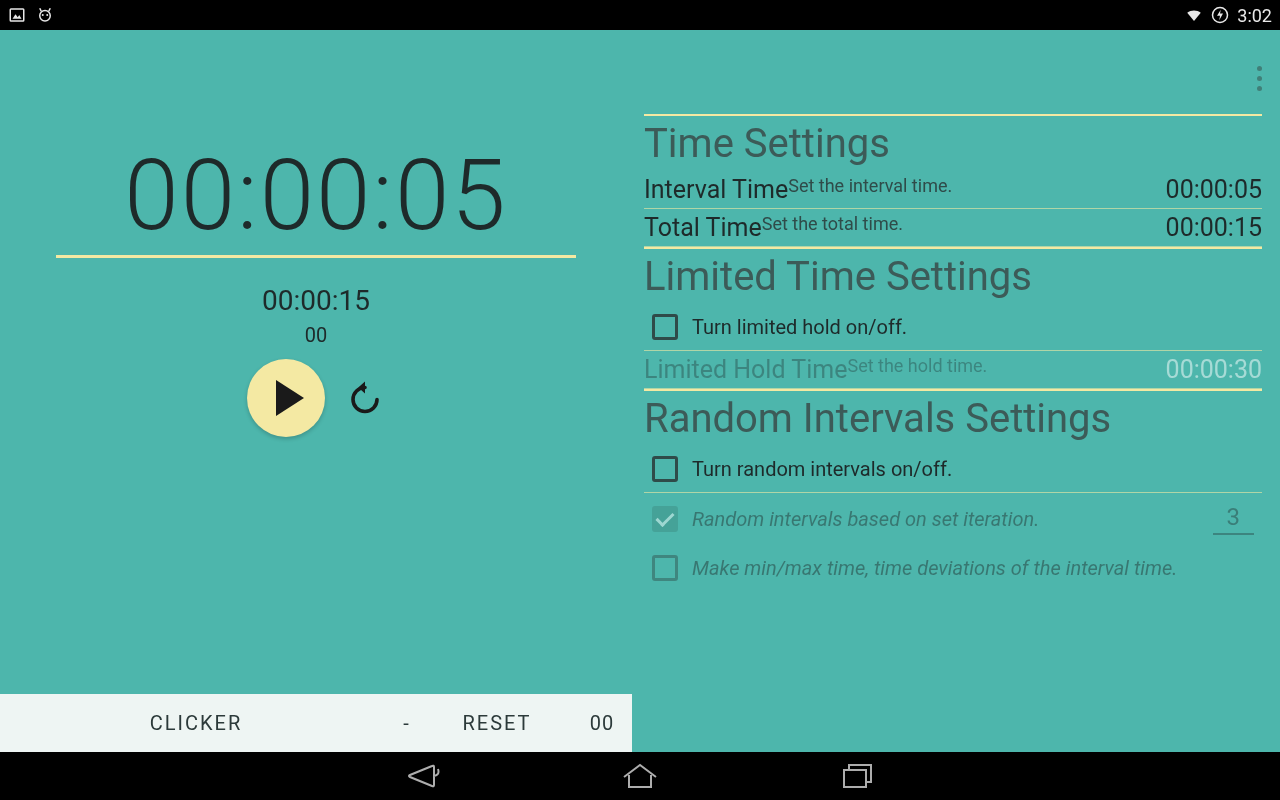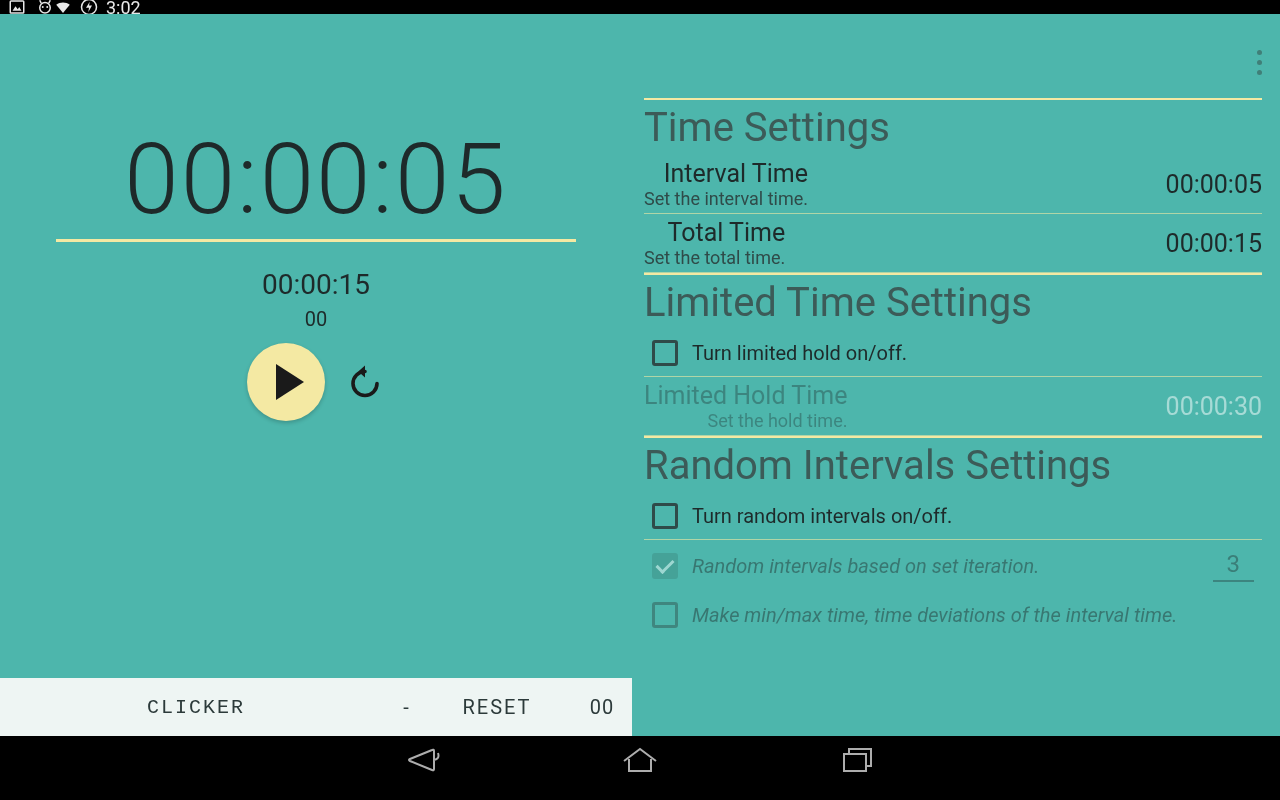--- a/index.html
+++ b/index.html
@@ -1,23 +1,24 @@
 <!DOCTYPE html>
 <html><head>
 <meta charset="utf-8">
 <style>
   * { margin: 0; padding: 0; box-sizing: border-box; }
   html, body { width: 1280px; height: 800px; font-family: Roboto, Arial, sans-serif; background: #000; overflow: hidden; }
   
   
   .status-bar {
-    height: 14px;
+    height: 30px;
     background: #000;
     display: flex;
     align-items: center;
+    justify-content: space-between;
     padding: 0 8px;
     color: #e8e8e8;
     font-size: 18px;
   }
   .status-left { display: flex; gap: 10px; align-items: center; }
   .status-right { display: flex; gap: 8px; align-items: center; }
   .status-icon { width: 18px; height: 18px; }
   
   
   .app {
@@ -105,21 +106,21 @@
     bottom: 0; left: 0;
     width: 632px;
     height: 58px;
     background: #eef5f3;
     display: flex;
     align-items: center;
     font-size: 20px;
     color: #2c3a3a;
     letter-spacing: 2px;
   }
-  .bottom-clicker { flex: 1; text-align: center; font-family: Liberation Mono, monospace; }
+  .bottom-clicker { flex: 1; text-align: center; }
   .bottom-dash { width: 30px; text-align: center; }
   .bottom-reset { width: 150px; text-align: center; }
   .bottom-count { width: 60px; text-align: center; letter-spacing: 1px; }
   
   
   .right-panel {
     flex: 1;
     padding: 84px 18px 0 12px;
     overflow: hidden;
   }
@@ -131,21 +132,21 @@
     padding-top: 4px;
   }
   .section-title.first { border-top: 2px solid #f4e9a3; }
   .row {
     display: flex;
     justify-content: space-between;
     align-items: center;
     padding: 4px 0;
     border-bottom: 1px solid rgba(244,233,163,0.6);
   }
-  .row-text { display: flex; flex-direction: column; text-align: right; }
+  .row-text { display: flex; flex-direction: row; }
   .row-title { font-size: 25px; color: #1e2a2a; }
   .row-sub { font-size: 18px; color: #2f4b49; }
   .row-val { font-size: 25px; color: #1e2a2a; }
   .row.disabled .row-title, .row.disabled .row-sub, .row.disabled .row-val { color: rgba(30,42,42,0.35); }
   .row.disabled .row-val { color: rgba(255,255,255,0.5); }
   
   .chk-row {
     display: flex;
     align-items: center;
     gap: 14px;

